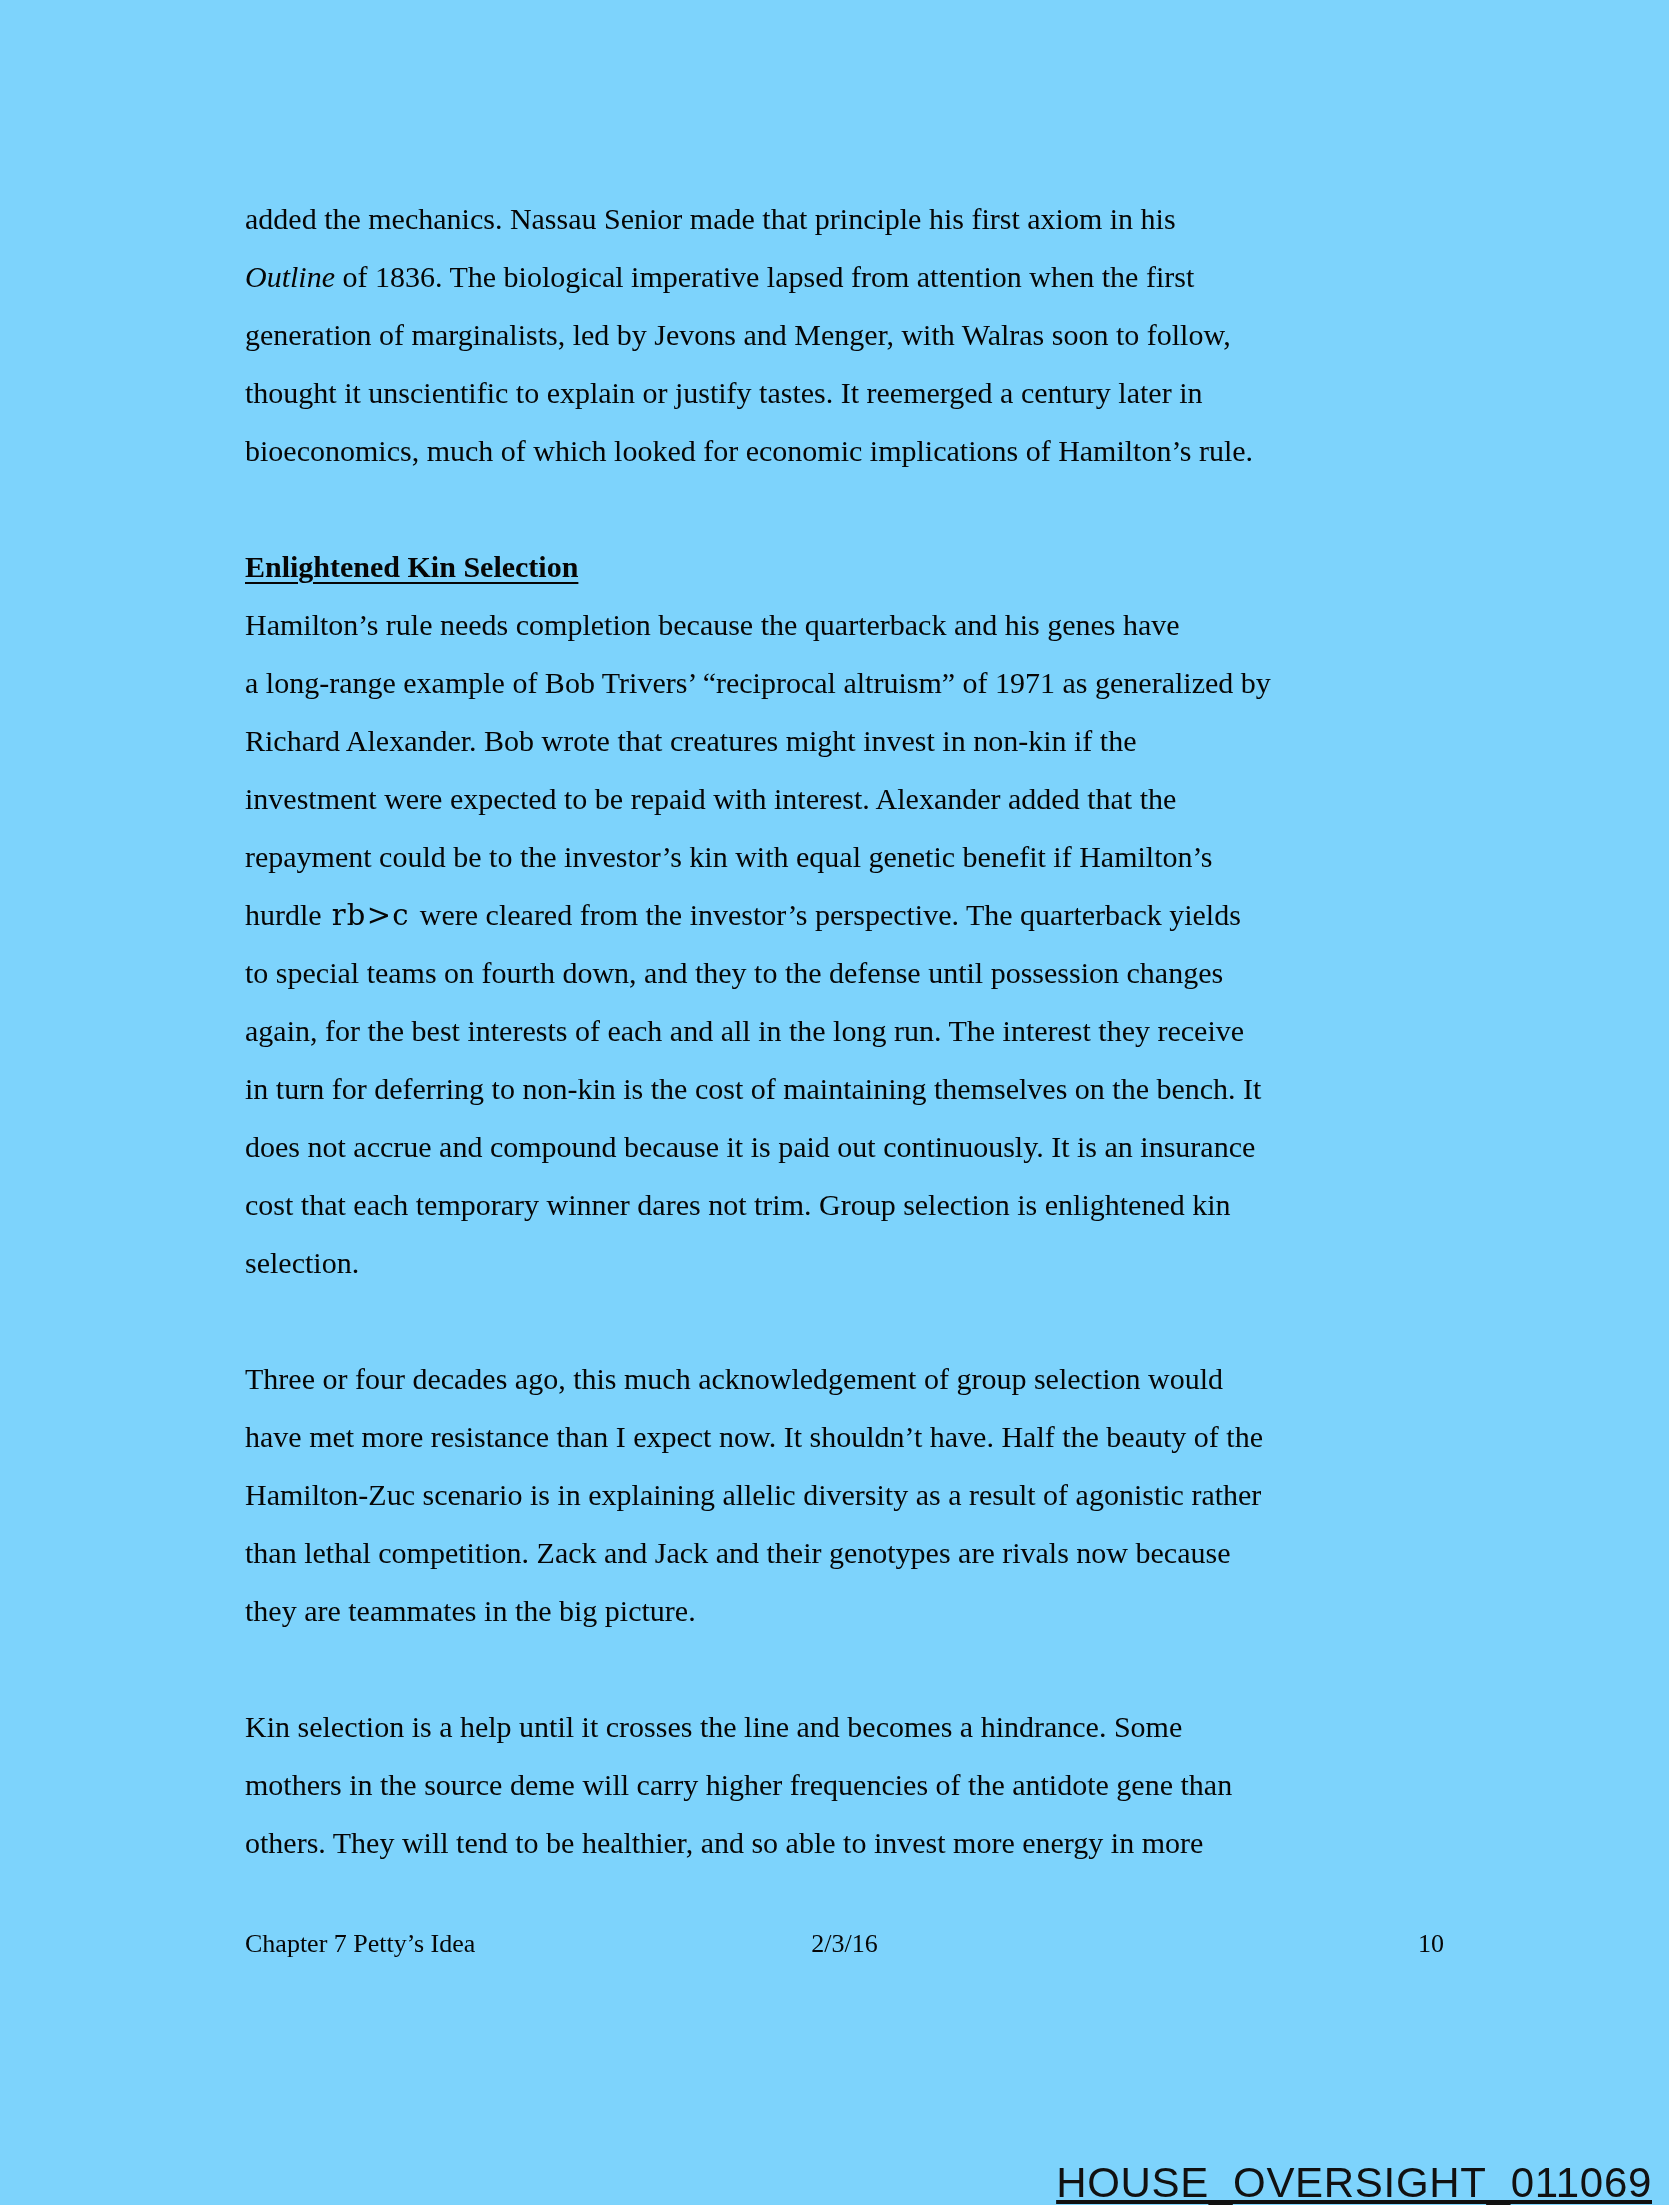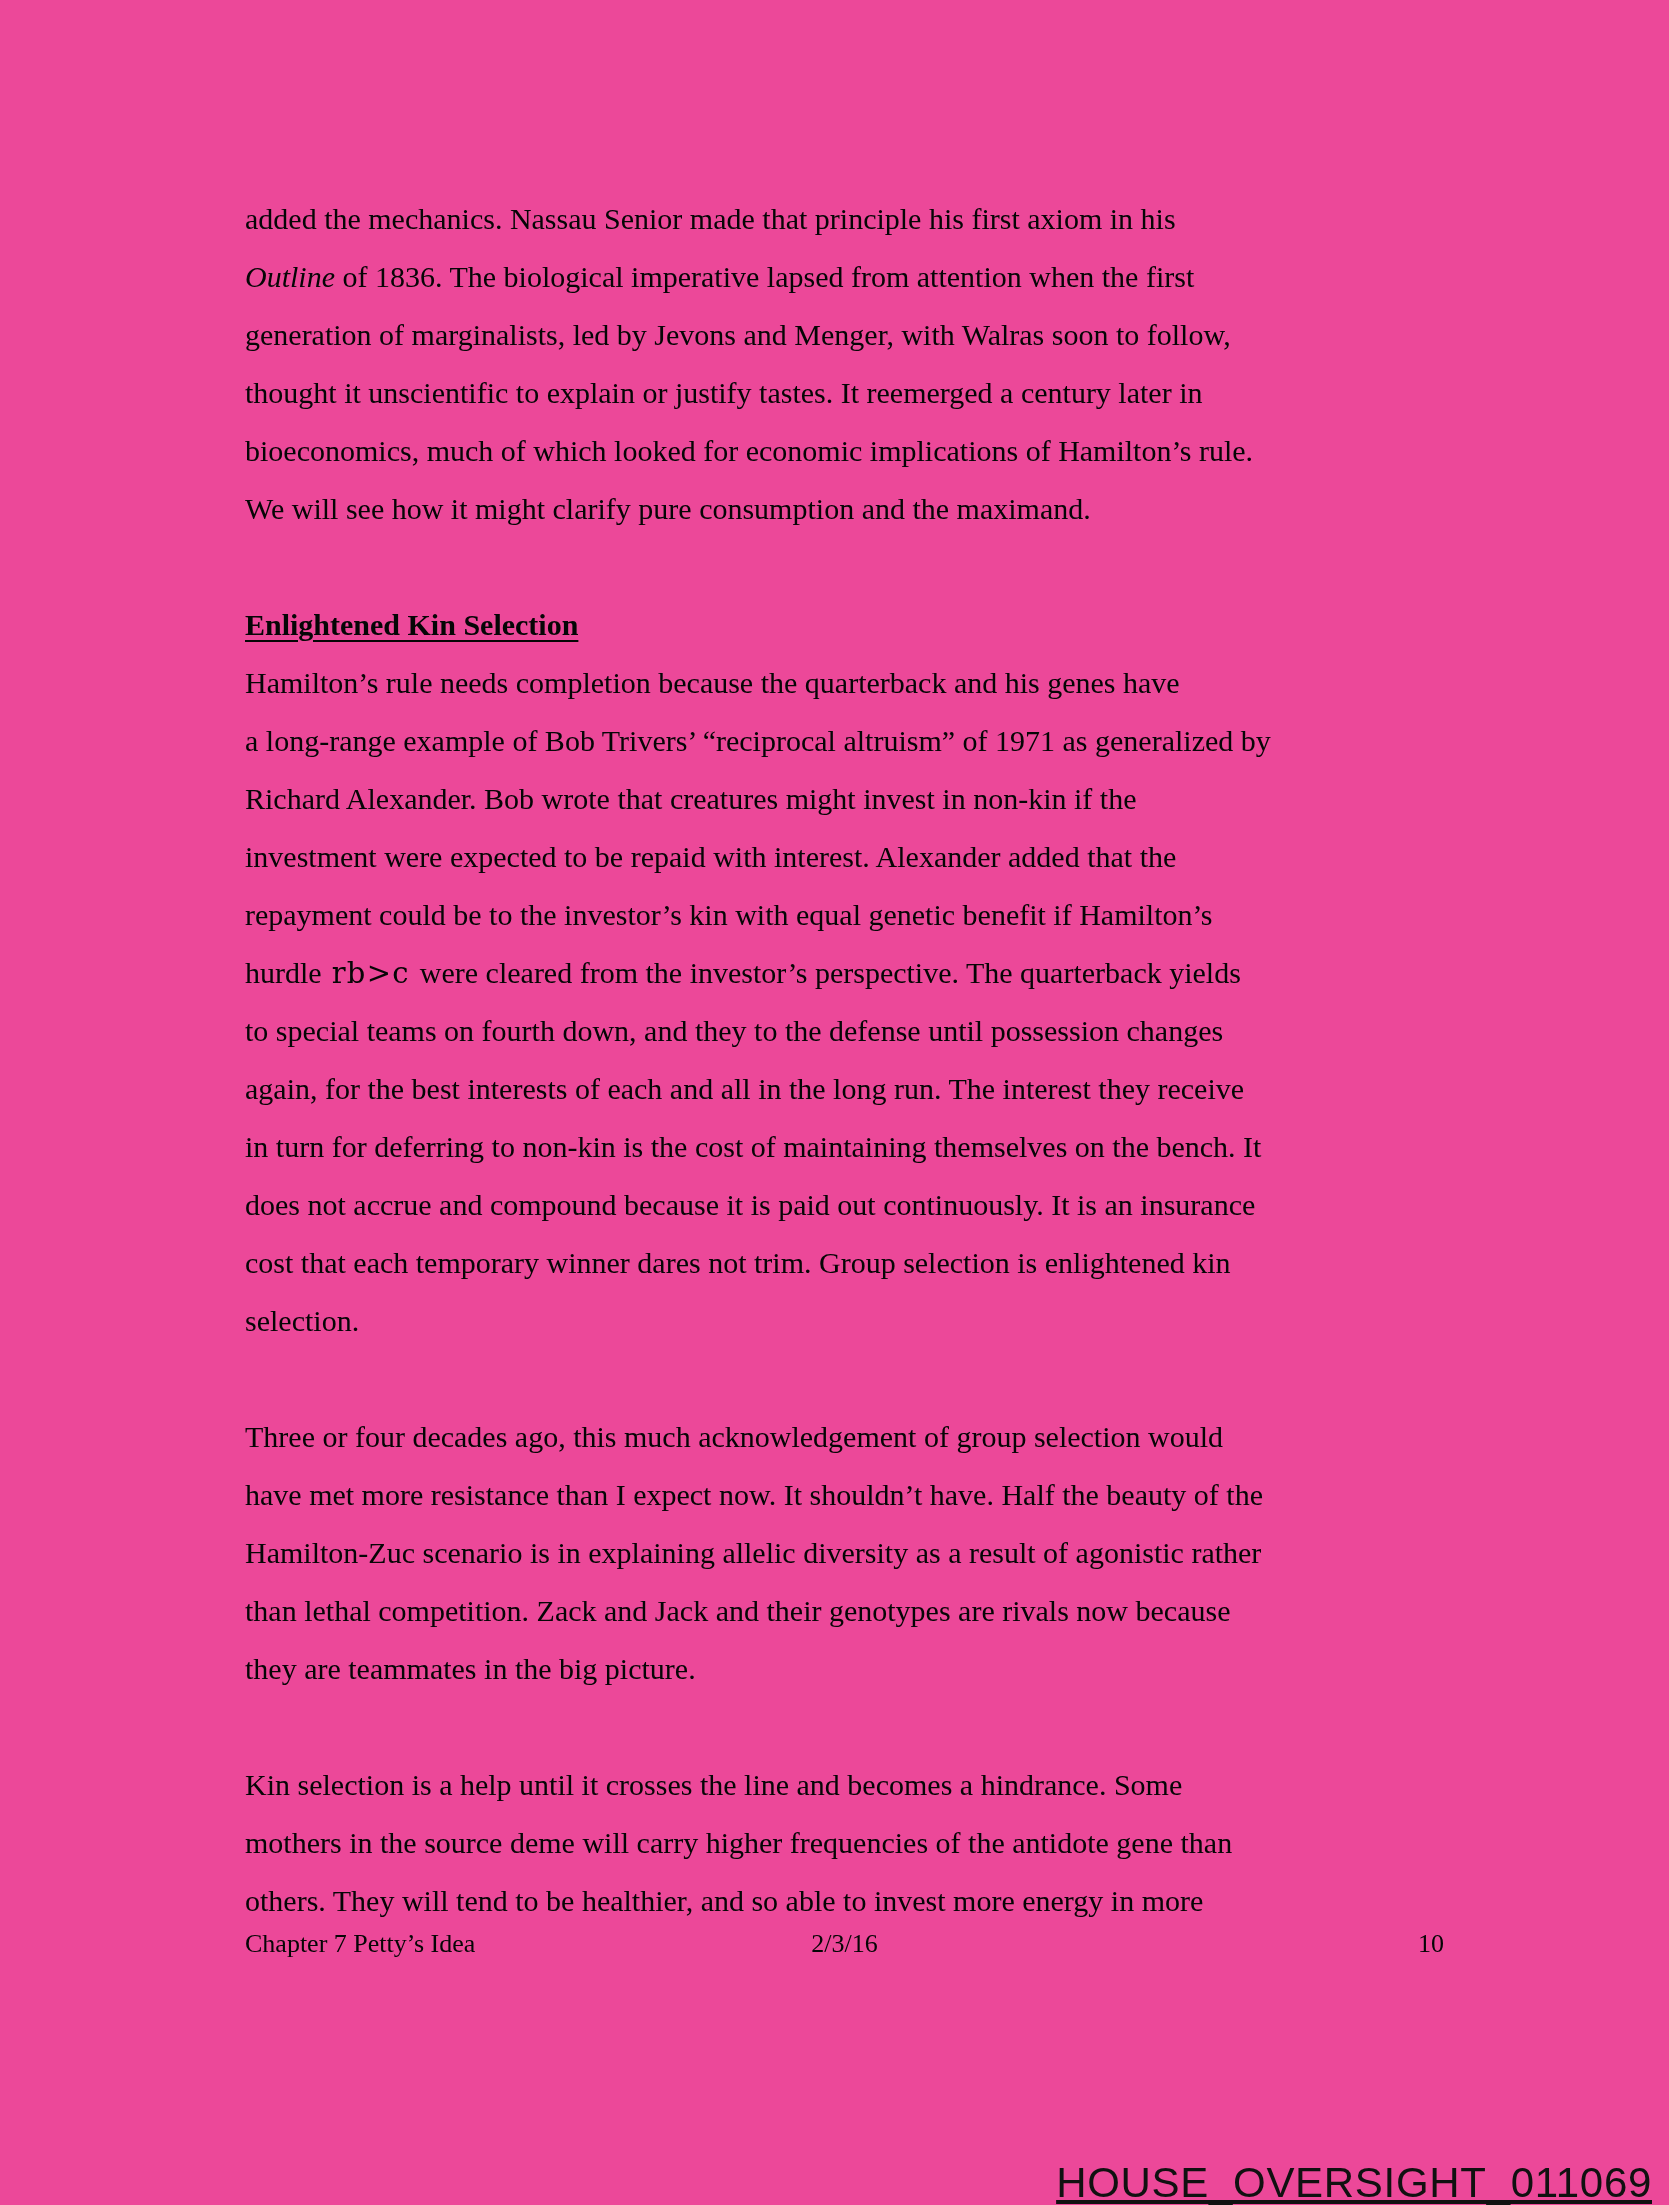--- a/index.html
+++ b/index.html
@@ -11,21 +11,21 @@
     width: 1669px;
     height: 2205px;
     position: relative;
     font-family: "Liberation Serif", serif;
     color: #060606;
     overflow: hidden;
   }
   .page {
     position: absolute;
     inset: 0;
-    background: #ec4899;
+    background: #7dd3fc;
   }
   .content {
     position: absolute;
     left: 245px;
     top: 190px;
     right: 232px;
     font-size: 30px;
     line-height: 58px;
   }
   .para {
@@ -81,21 +81,20 @@
 
 <div class="page">
 
   <main class="content" id="doc-body">
       <div class="para">
         <div class="line"><span>added the mechanics. Nassau Senior made that principle his first axiom in his</span></div>
         <div class="line"><span class="seg-italic">Outline</span><span> of 1836. The biological imperative lapsed from attention when the first</span></div>
         <div class="line"><span>generation of marginalists, led by Jevons and Menger, with Walras soon to follow,</span></div>
         <div class="line"><span>thought it unscientific to explain or justify tastes. It reemerged a century later in</span></div>
         <div class="line"><span>bioeconomics, much of which looked for economic implications of Hamilton’s rule.</span></div>
-        <div class="line"><span>We will see how it might clarify pure consumption and the maximand.</span></div>
       </div>
       <h2 class="heading">Enlightened Kin Selection</h2>
       <div class="para">
         <div class="line"><span>Hamilton’s rule needs completion because the quarterback and his genes have</span></div>
         <div class="line"><span>a long-range example of Bob Trivers’ “reciprocal altruism” of 1971 as generalized by</span></div>
         <div class="line"><span>Richard Alexander. Bob wrote that creatures might invest in non-kin if the</span></div>
         <div class="line"><span>investment were expected to be repaid with interest. Alexander added that the</span></div>
         <div class="line"><span>repayment could be to the investor’s kin with equal genetic benefit if Hamilton’s</span></div>
         <div class="line"><span>hurdle</span><span class="seg-formula">rb&gt;c</span><span>were cleared from the investor’s perspective. The quarterback yields</span></div>
         <div class="line"><span>to special teams on fourth down, and they to the defense until possession changes</span></div>

